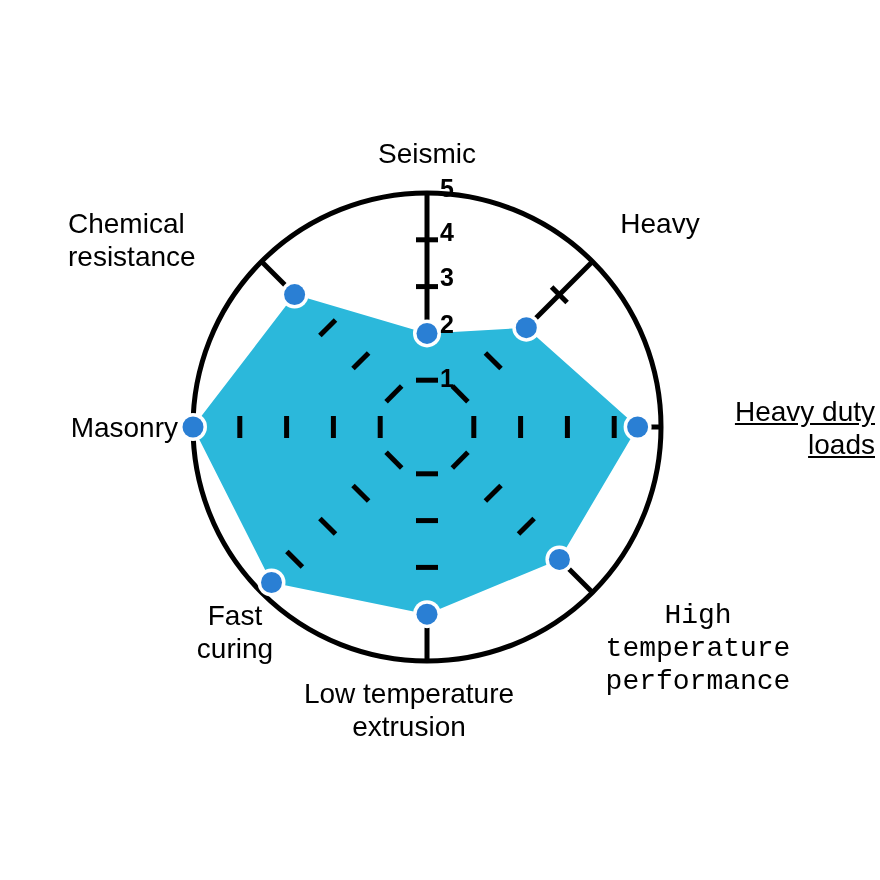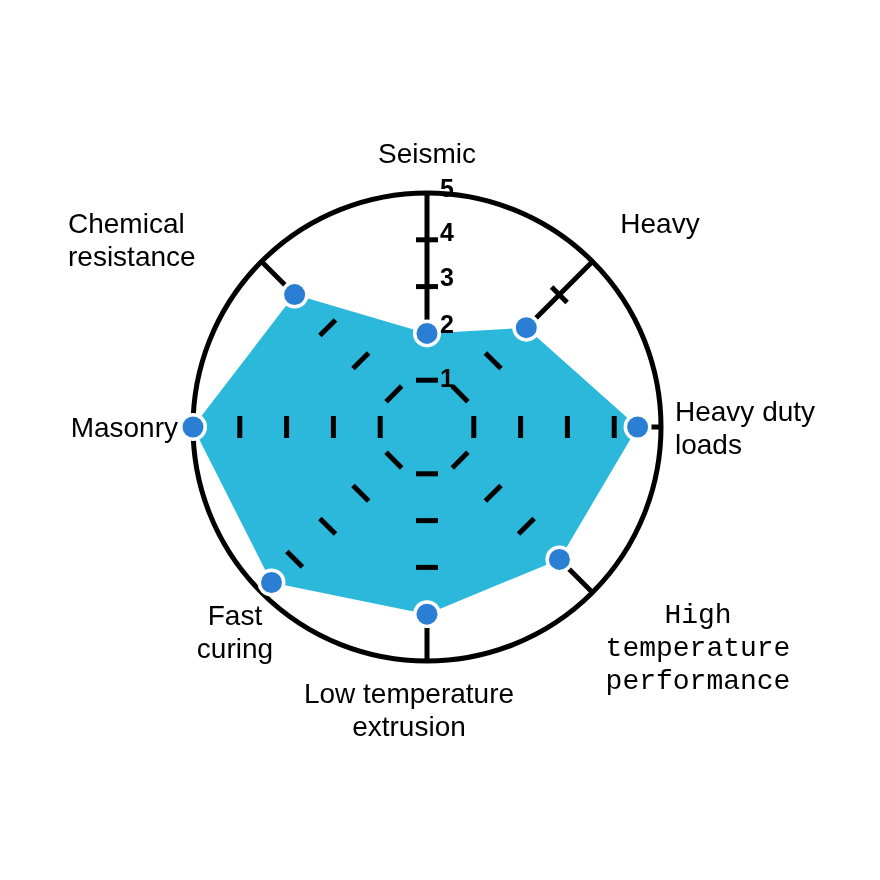--- a/index.html
+++ b/index.html
@@ -163,21 +163,21 @@
       <text class="tick-label" x="440" y="279.6">3</text>
       <text class="tick-label" x="440" y="234.8">4</text>
       <text class="tick-label" x="440" y="190.0">5</text>
     </g>
   </svg>
 
   <div class="axis-label" style="left:327px; top:138px; width:200px;">Seismic</div>
 
   <div class="axis-label" style="left:560px; top:208px; width:200px;">Heavy</div>
 
-  <div class="axis-label" style="left:675px; top:396px; width:200px; text-align:left;">Heavy duty
+  <div class="axis-label" style="left:675px; top:396px; width:200px; text-align:right;text-decoration:underline;">Heavy duty
 loads</div>
 
   <div class="axis-label" style="left:568px; top:600px; width:260px;font-family:Liberation Mono, monospace;">High temperature
 performance</div>
 
   <div class="axis-label" style="left:299px; top:678px; width:220px;">Low temperature
 extrusion</div>
 
   <div class="axis-label" style="left:18px; top:412px; width:160px; text-align:right;">Masonry</div>
 

